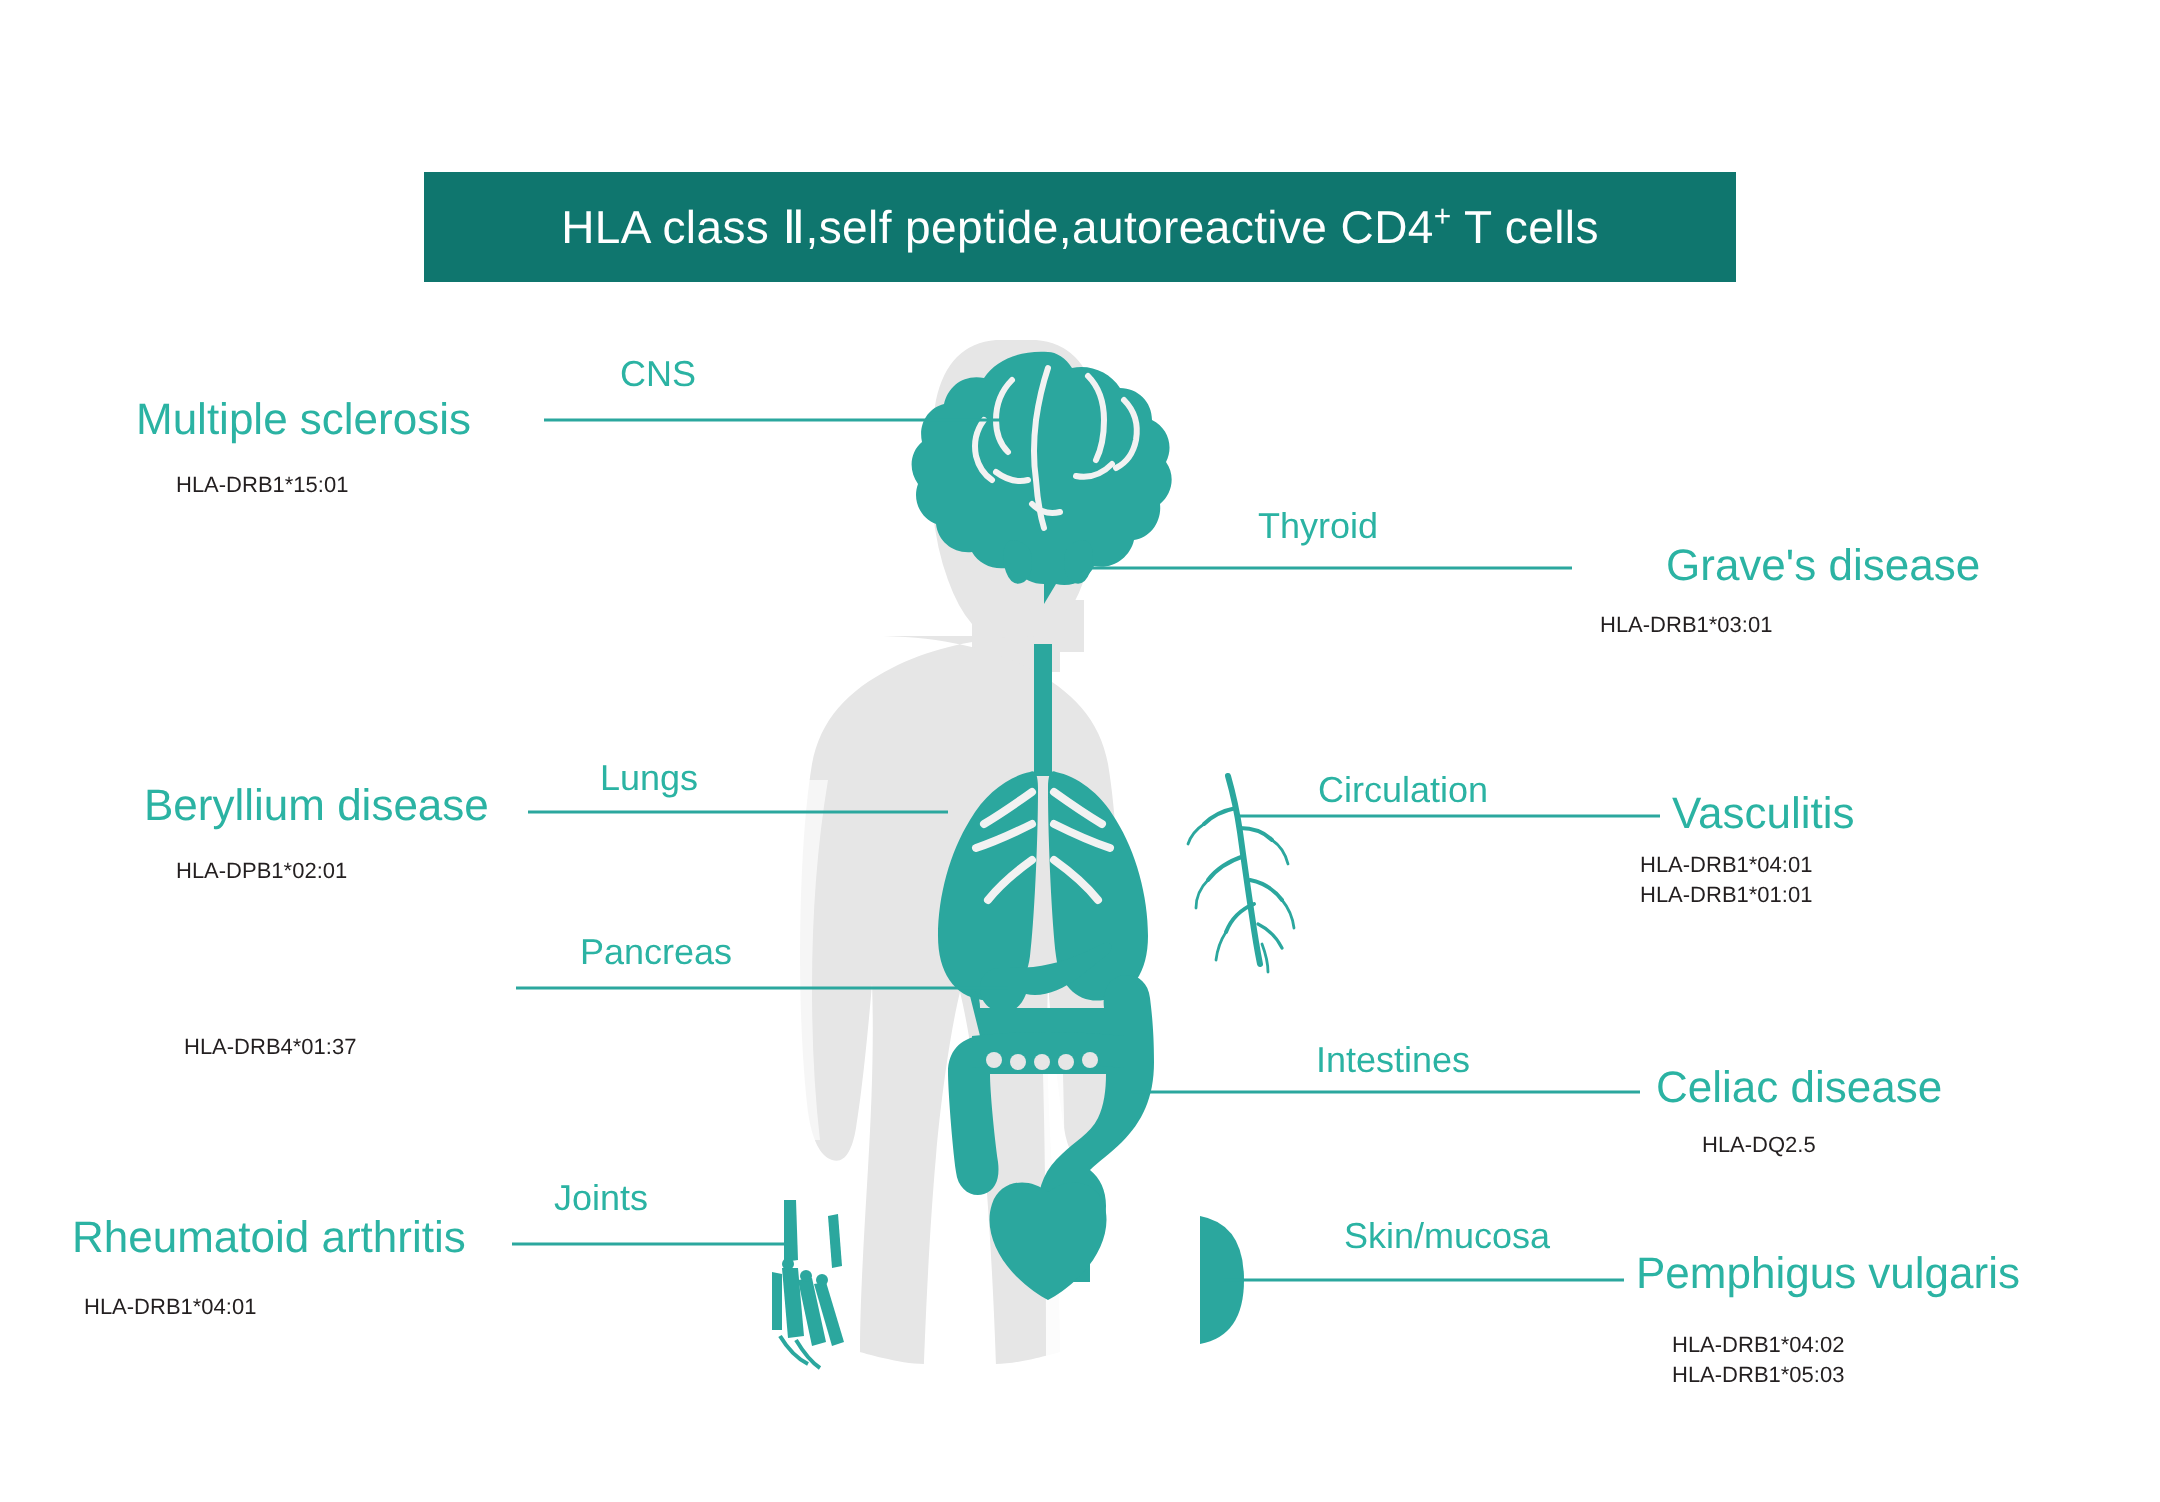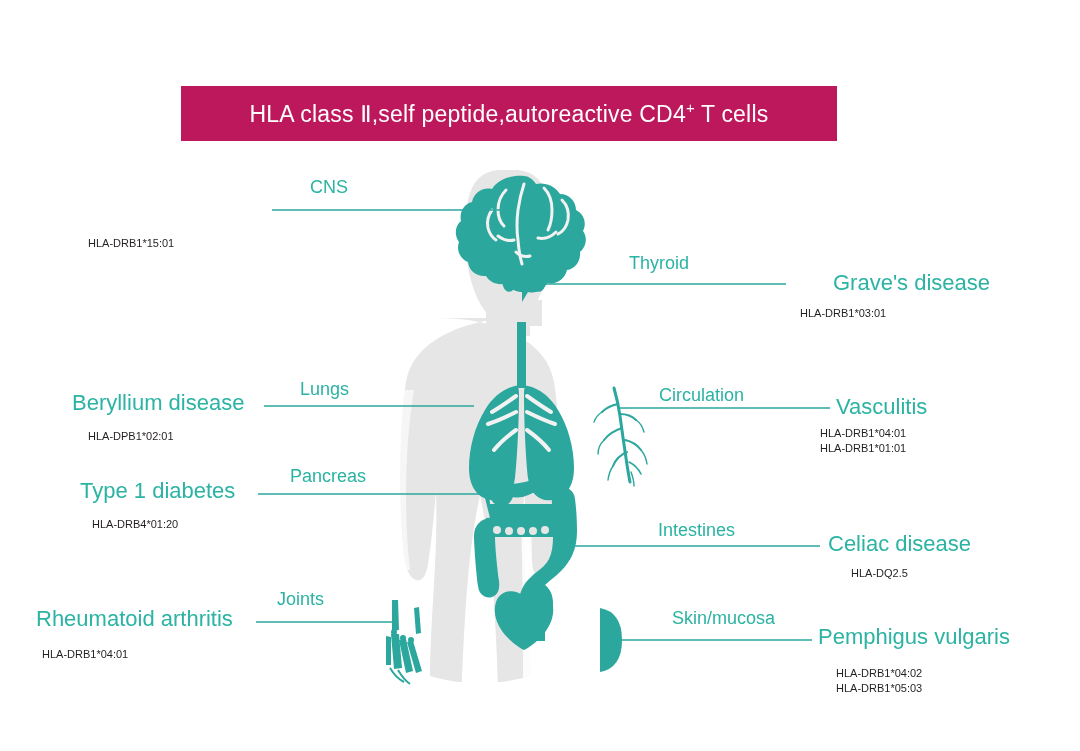--- a/index.html
+++ b/index.html
@@ -12,25 +12,25 @@
     width: 1080px;
     height: 751px;
     background: #ffffff;
     font-family: "Liberation Sans", sans-serif;
     overflow: hidden;
   }
 
   
   #title-banner {
     position: absolute;
-    left: 181px;
+    left: 212px;
     top: 86px;
     width: 656px;
     height: 55px;
-    background: #be185d;
+    background: #0f766e;
     display: flex;
     align-items: center;
     justify-content: center;
   }
   #title-banner .title-text {
     color: #ffffff;
     font-size: 23px;
     letter-spacing: 0.2px;
     white-space: nowrap;
   }
@@ -287,31 +287,31 @@
 
   <div class="organ-name" style="left:310px; top:177px;">CNS</div>
   <div class="organ-name" style="left:629px; top:253px;text-align:center;">Thyroid</div>
   <div class="organ-name" style="left:300px; top:379px;">Lungs</div>
   <div class="organ-name" style="left:659px; top:385px;">Circulation</div>
   <div class="organ-name" style="left:290px; top:466px;">Pancreas</div>
   <div class="organ-name" style="left:658px; top:520px;">Intestines</div>
   <div class="organ-name" style="left:277px; top:589px;">Joints</div>
   <div class="organ-name" style="left:672px; top:608px;">Skin/mucosa</div>
 
+  <div class="callout" style="left:68px; top:198px;">
+    <div class="disease-name">Multiple sclerosis</div>
+  </div>
   <div class="callout" style="left:794px; top:271px;margin-left:39px;">
     <div class="disease-name">Grave's disease</div>
   </div>
   <div class="callout" style="left:72px; top:391px;">
     <div class="disease-name">Beryllium disease</div>
   </div>
   <div class="callout" style="left:836px; top:395px;">
     <div class="disease-name">Vasculitis</div>
-  </div>
-  <div class="callout" style="left:80px; top:479px;">
-    <div class="disease-name">Type 1 diabetes</div>
   </div>
   <div class="callout" style="left:36px; top:607px;">
     <div class="disease-name">Rheumatoid arthritis</div>
   </div>
   <div class="callout" style="left:828px; top:532px;">
     <div class="disease-name">Celiac disease</div>
   </div>
   <div class="callout" style="left:818px; top:625px;">
     <div class="disease-name">Pemphigus vulgaris</div>
   </div>
@@ -327,21 +327,21 @@
   <div class="allele-block" style="left:88px; top:429px;">
     <div class="allele">HLA-DPB1*02:01</div>
   </div>
 
   <div class="allele-block" style="left:820px; top:426px;">
     <div class="allele">HLA-DRB1*04:01</div>
     <div class="allele">HLA-DRB1*01:01</div>
   </div>
 
   <div class="allele-block" style="left:92px; top:517px;">
-    <div class="allele">HLA-DRB4*01:20</div>
+    <div class="allele">HLA-DRB4*01:37</div>
   </div>
 
   <div class="allele-block" style="left:851px; top:566px;">
     <div class="allele">HLA-DQ2.5</div>
   </div>
 
   <div class="allele-block" style="left:42px; top:647px;">
     <div class="allele">HLA-DRB1*04:01</div>
   </div>
 

